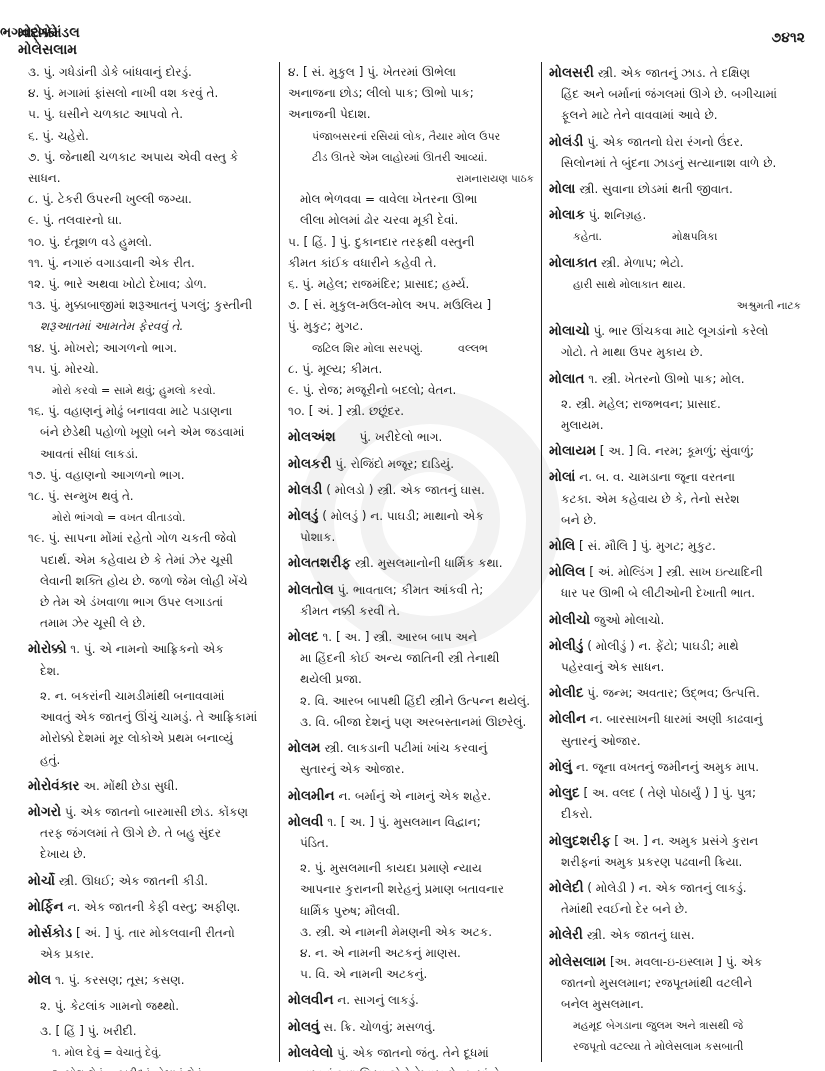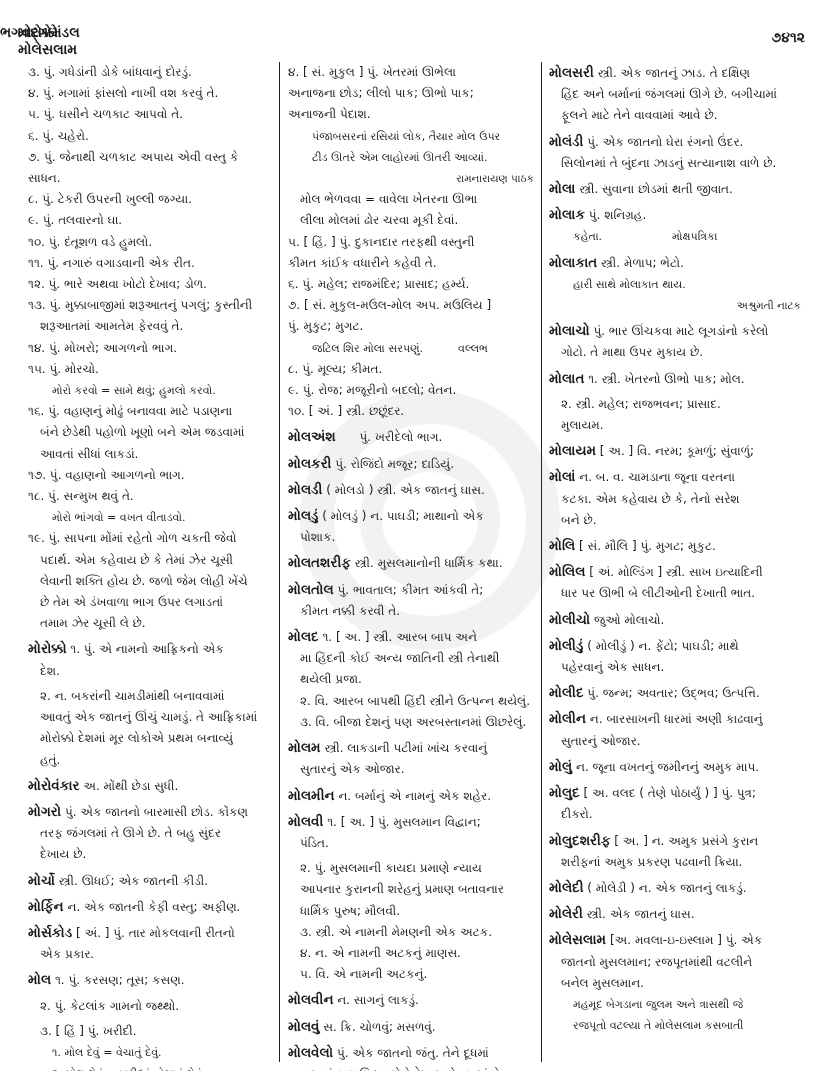--- a/index.html
+++ b/index.html
@@ -60,21 +60,21 @@
     <div class="entry sub"><span style="white-space: pre;">૫. પું. ઘસીને ચળકાટ આપવો તે.</span></div>
     <div class="entry sub"><span style="white-space: pre;">૬. પું. ચહેરો.</span></div>
     <div class="entry sub"><span style="white-space: pre;">૭. પું. જેનાથી ચળકાટ અપાય એવી વસ્તુ કે</span></div>
     <div class="entry sub"><span style="white-space: pre;">સાધન.</span></div>
     <div class="entry sub"><span style="white-space: pre;">૮. પું. ટેકરી ઉપરની ખુલ્લી જગ્યા.</span></div>
     <div class="entry sub"><span style="white-space: pre;">૯. પું. તલવારનો ઘા.</span></div>
     <div class="entry sub"><span style="white-space: pre;">૧૦. પું. દંતૂશળ વડે હુમલો.</span></div>
     <div class="entry sub"><span style="white-space: pre;">૧૧. પું. નગારું વગાડવાની એક રીત.</span></div>
     <div class="entry sub"><span style="white-space: pre;">૧૨. પું. ભારે અથવા ખોટો દેખાવ; ડોળ.</span></div>
     <div class="entry sub"><span style="white-space: pre;">૧૩. પું. મુક્કાબાજીમાં શરૂઆતનું પગલું; કુસ્તીની</span></div>
-    <div class="entry indent"><span style="white-space: pre;">શરૂઆતમાં આમતેમ ફેરવવું તે.</span></div>
+    <div class="entry indent"><span style="white-space: pre; font-style: italic;">શરૂઆતમાં આમતેમ ફેરવવું તે.</span></div>
     <div class="entry sub"><span style="white-space: pre;">૧૪. પું. મોખરો; આગળનો ભાગ.</span></div>
     <div class="entry sub"><span style="white-space: pre;">૧૫. પું. મોરચો.</span></div>
     <div class="entry quote"><span style="white-space: pre;">મોરો કરવો = સામે થવું; હુમલો કરવો.</span></div>
     <div class="entry sub"><span style="white-space: pre;">૧૬. પું. વહાણનું મોઢું બનાવવા માટે પડાણના</span></div>
     <div class="entry indent"><span style="white-space: pre;">બંને છેડેથી પહોળો ખૂણો બને એમ જડવામાં</span></div>
     <div class="entry indent"><span style="white-space: pre;">આવતાં સીધાં લાકડાં.</span></div>
     <div class="entry sub"><span style="white-space: pre;">૧૭. પું. વહાણનો આગળનો ભાગ.</span></div>
     <div class="entry sub"><span style="white-space: pre;">૧૮. પું. સન્મુખ થવું તે.</span></div>
     <div class="entry quote"><span style="white-space: pre;">મોરો ભાંગવો = વખત વીતાડવો.</span></div>
     <div class="entry sub"><span style="white-space: pre;">૧૯. પું. સાપના મોંમાં રહેતો ગોળ ચકતી જેવો</span></div>
@@ -178,19 +178,20 @@
     <div class="entry indent"><span style="white-space: pre;">પહેરવાનું એક સાધન.</span></div>
     <div class="entry gap"><span class="hw">મોલીદ</span><span style="white-space: pre;"> પું. જન્મ; અવતાર; ઉદ્ભવ; ઉત્પત્તિ.</span></div>
     <div class="entry gap"><span class="hw">મોલીન</span><span style="white-space: pre;"> ન. બારસાખની ધારમાં અણી કાઢવાનું</span></div>
     <div class="entry indent"><span style="white-space: pre;">સુતારનું ઓજાર.</span></div>
     <div class="entry gap"><span class="hw">મોલું</span><span style="white-space: pre;"> ન. જૂના વખતનું જમીનનું અમુક માપ.</span></div>
     <div class="entry gap"><span class="hw">મોલુદ</span><span style="white-space: pre;"> [ અ. વલદ ( તેણે પોઠાર્યું ) ] પું. પુત્ર;</span></div>
     <div class="entry indent"><span style="white-space: pre;">દીકરો.</span></div>
     <div class="entry gap"><span class="hw">મોલુદશરીફ</span><span style="white-space: pre;"> [ અ. ] ન. અમુક પ્રસંગે કુરાન</span></div>
     <div class="entry indent"><span style="white-space: pre;">શરીફનાં અમુક પ્રકરણ પઢવાની ક્રિયા.</span></div>
     <div class="entry gap"><span class="hw">મોલેદી</span><span style="white-space: pre;"> ( મોલેડી ) ન. એક જાતનું લાકડું.</span></div>
+    <div class="entry indent"><span style="white-space: pre;">તેમાંથી રવઈનો દેર બને છે.</span></div>
     <div class="entry gap"><span class="hw">મોલેરી</span><span style="white-space: pre;"> સ્ત્રી. એક જાતનું ઘાસ.</span></div>
     <div class="entry gap"><span class="hw">મોલેસલામ</span><span style="white-space: pre;"> [અ. મવલા-ઇ-ઇસ્લામ ] પું. એક</span></div>
     <div class="entry indent"><span style="white-space: pre;">જાતનો મુસલમાન; રજપૂતમાંથી વટલીને</span></div>
     <div class="entry indent"><span style="white-space: pre;">બનેલ મુસલમાન.</span></div>
     <div class="entry quote"><span style="white-space: pre;">મહમૂદ બેગડાના જુલમ અને ત્રાસથી જે</span></div>
     <div class="entry quote"><span style="white-space: pre;">રજપૂતો વટલ્યા તે મોલેસલામ કસબાતી</span></div>
   </div>
 
 </body></html>

